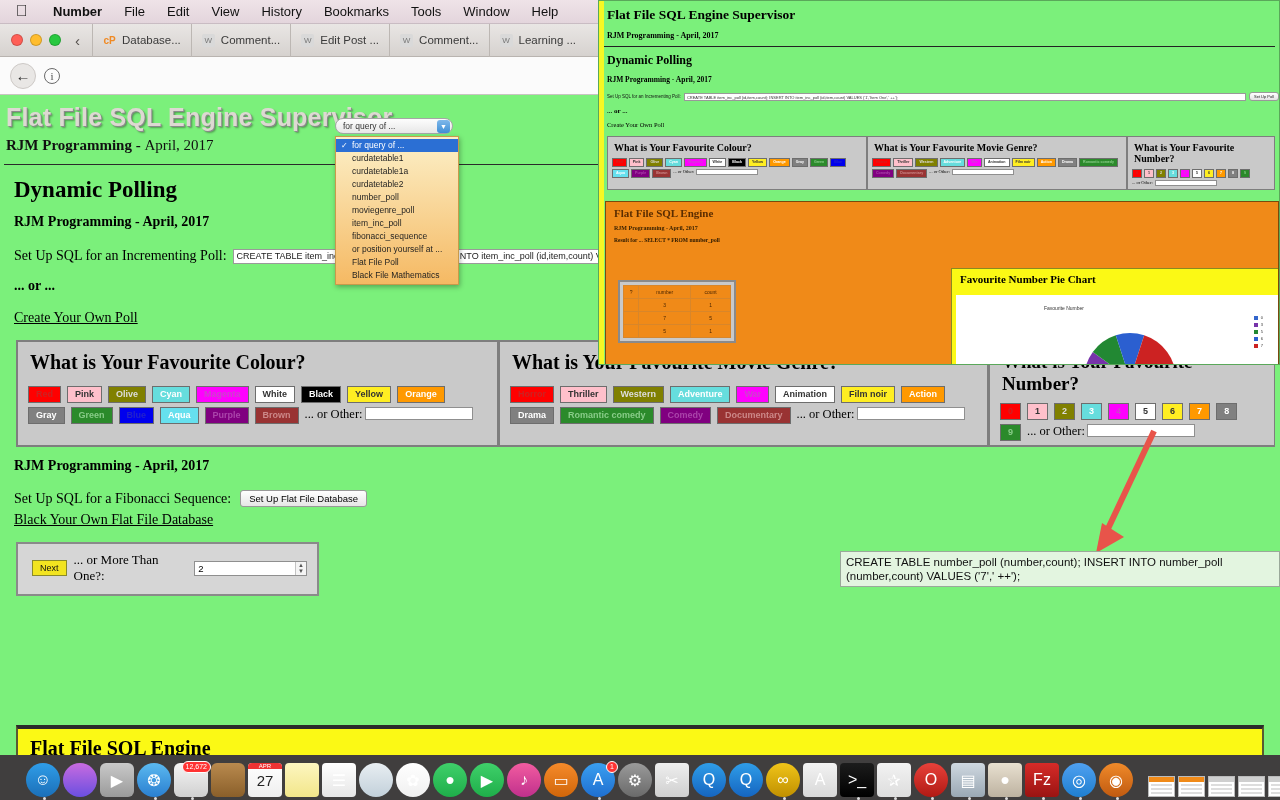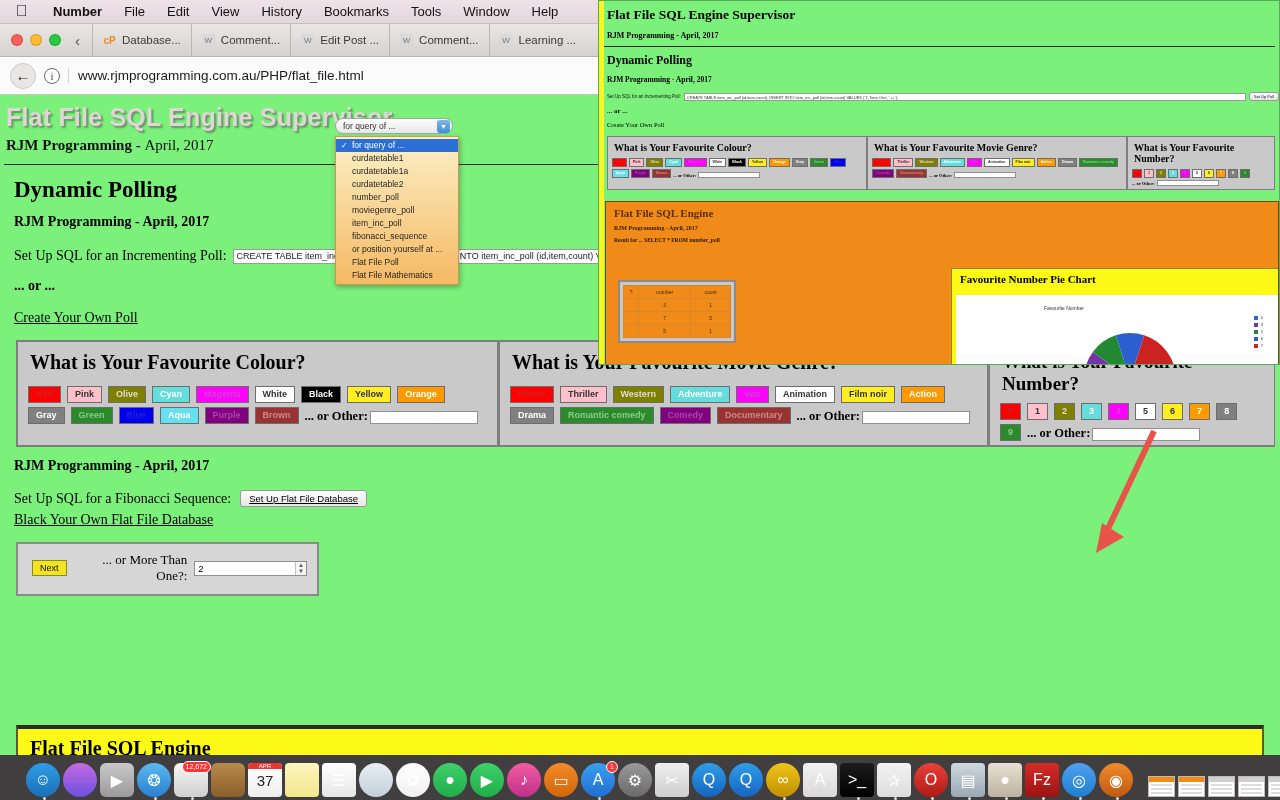--- a/index.html
+++ b/index.html
@@ -97,21 +97,21 @@
   .pollbox h3{
     font-family:"Liberation Serif", serif; font-weight:bold; color:#000;
     font-size:20px; margin:3px 0 12px 4px;
   }
   .chips{ display:flex; flex-wrap:wrap; gap:4px 6px; padding:0 2px;}
   .chip{
     font-family:"Liberation Sans", sans-serif; font-size:9px; font-weight:bold;
     padding:2px 7px; border:1px solid #6d6d6d; white-space:nowrap; line-height:11px;
     cursor:pointer;
   }
-  .otherwrap{ display:flex; align-items:flex-end; gap:2px;font-weight:bold;}
+  .otherwrap{ display:flex; align-items:flex-start; gap:2px;}
   .otherlbl{ font-family:"Liberation Serif", serif; font-size:12.5px; color:#000; white-space:nowrap;}
   .otherinput{ background:#fff; border:1px solid #8f8f8f; height:13px; width:108px;}
 
   
   #tooltip{
     position:absolute; left:840px; top:456px; width:440px;
     background:#e3f5e0; border:1px solid #9aa99a;
     font-family:"Liberation Sans", sans-serif; font-size:11.5px; color:#111;
     padding:3px 5px; line-height:14px; z-index:30;
   }
@@ -127,21 +127,21 @@
   .fibbox{
     margin:14px 0 0 16px; width:303px; background:#d6d6d6;
     border:2px solid #8a8a8a; padding:8px 10px 10px 10px;
   }
   .fibbox h4{ font-family:"Liberation Serif",serif; font-size:17px; font-weight:bold; margin:4px 0 14px 4px; color:#000;}
   .fibrow{ display:flex; align-items:center; gap:7px; padding-left:4px;}
   .nextbtn{
     background:#f2e420; border:1px solid #8a8a2a; font-family:"Liberation Sans",sans-serif;
     font-size:9px; padding:2px 7px; cursor:pointer; color:#111;
   }
-  .fiblbl{ font-family:"Liberation Serif", serif; font-size:13px; color:#000;text-align:right;}
+  .fiblbl{ font-family:"Liberation Serif", serif; font-size:13px; color:#000;}
   .spin{ display:flex; align-items:stretch; border:1px solid #8f8f8f; background:#fff; height:15px; width:118px;}
   .spin input{ border:0; outline:0; width:100%; font-size:9.5px; padding-left:3px; font-family:"Liberation Sans",sans-serif;}
   .spinbtns{ width:12px; display:flex; flex-direction:column; border-left:1px solid #c3c3c3; background:#f4f4f4;}
   .spinbtns span{ flex:1; font-size:6px; line-height:6px; text-align:center; color:#555;}
 
   
   #yellowpanel{
     position:absolute; left:16px; top:630px; width:1248px; height:90px;
     background:#fbf915; border:2px solid #5a5a30; border-top:4px solid #2b2b2b;
     overflow:hidden;
@@ -290,21 +290,20 @@
     </div>
     <div class="tab">
       <span class="favicon">W</span>
       <span>Learning ...</span>
     </div>
   </div>
 
   <div id="urlbar">
     <div class="navback">←</div>
     <div class="infoi">i</div>
-    <span id="urltext">www.rjmprogramming.com.au/PHP/flat_file.html</span>
   </div>
 
   <div id="page">
 
     <div class="pagetitle">Flat File SQL Engine Supervisor</div>
 
     <div class="subtitle">
       <span>RJM Programming - </span><span class="yr">April, 2017</span>
     </div>
 
@@ -396,21 +395,21 @@
       </div>
     </div>
 
     
     <div class="secsub">
       <span>RJM Programming - </span><span>April, 2017</span>
     </div>
 
     <div class="sqlrow" style="margin-top:16px;">
       <span class="lbl">Set Up SQL for a Fibonacci Sequence:</span>
-      <button style="margin-left:9px; font-size:9.5px; padding:2px 8px; border:1px solid #999; border-radius:3px; background:linear-gradient(to bottom,#fff,#e6e6e6); font-family:'Liberation Sans',sans-serif; cursor:pointer;text-decoration:underline;">Set Up Flat File Database</button>
+      <button style="margin-left:9px; font-size:9.5px; padding:2px 8px; border:1px solid #999; border-radius:3px; background:linear-gradient(to bottom,#fff,#e6e6e6); font-family:'Liberation Sans',sans-serif; cursor:pointer;">Set Up Flat File Database</button>
     </div>
 
     <div class="alink" style="margin-top:5px;">Black Your Own Flat File Database</div>
 
     <div class="fibbox">
       <div class="fibrow">
         <button class="nextbtn">Next</button>
         <span class="fiblbl">... or More Than One?:</span>
         <span class="spin">
           <input value="2" style="">
@@ -422,20 +421,21 @@
       </div>
     </div>
 
     
     <div id="yellowpanel">
       <h3>Flat File SQL Engine</h3>
 
     </div>
 
     
+    <div id="tooltip">CREATE TABLE number_poll (number,count); INSERT INTO number_poll (number,count) VALUES ('7',' ++');</div>
 
     
     <svg id="redarrow" viewBox="0 0 90 130">
       <line x1="74" y1="6" x2="26" y2="108" stroke="#e8544a" stroke-width="6"></line>
       <polygon points="16,128 22,98 44,112" fill="#e8544a"></polygon>
     </svg>
 
   </div>
 </div>
 
@@ -601,37 +601,37 @@
       <div class="ddi sel">for query of ...</div>
       <div class="ddi">curdatetable1</div>
       <div class="ddi">curdatetable1a</div>
       <div class="ddi">curdatetable2</div>
       <div class="ddi">number_poll</div>
       <div class="ddi">moviegenre_poll</div>
       <div class="ddi">item_inc_poll</div>
       <div class="ddi">fibonacci_sequence</div>
       <div class="ddi">or position yourself at ...</div>
       <div class="ddi">Flat File Poll</div>
-      <div class="ddi">Flat File Mathematics</div>
+      <div class="ddi">Black File Mathematics</div>
     </div>
 </div>
 
 <div id="dock">
     <div class="dicon" style="background: linear-gradient(rgb(47, 157, 232), rgb(27, 111, 184)); border-radius: 50%;">☺<span class="dotmark"></span></div>
     <div class="dicon" style="background: linear-gradient(rgb(200, 107, 224), rgb(106, 79, 224)); border-radius: 50%;"></div>
     <div class="dicon" style="background: linear-gradient(rgb(201, 201, 201), rgb(154, 154, 154)); border-radius: 6px;">▶</div>
     <div class="dicon" style="background: linear-gradient(rgb(91, 185, 240), rgb(42, 127, 208)); border-radius: 50%;">❂<span class="dotmark"></span></div>
     <div class="dicon" style="background: linear-gradient(rgb(245, 245, 245), rgb(208, 208, 208)); border-radius: 6px;">
       <span class="badge">12,672</span>
       <span class="dotmark"></span>
     </div>
     <div class="dicon" style="background: linear-gradient(rgb(185, 138, 78), rgb(138, 95, 42)); border-radius: 6px;"></div>
     <div class="dicon" style="background: linear-gradient(rgb(255, 255, 255), rgb(238, 238, 238)); border-radius: 4px;">
       <div style="width: 100%; text-align: center; font-size: 6px; background: rgb(238, 51, 51); color: rgb(255, 255, 255); position: absolute; top: 0px; left: 0px; border-radius: 4px 4px 0px 0px;">APR</div>
-      <div style="position: absolute; top: 9px; left: 0px; width: 100%; text-align: center; font-size: 15px; color: rgb(34, 34, 34); font-family: &quot;Liberation Sans&quot;, sans-serif;">37</div>
+      <div style="position: absolute; top: 9px; left: 0px; width: 100%; text-align: center; font-size: 15px; color: rgb(34, 34, 34); font-family: &quot;Liberation Sans&quot;, sans-serif;">27</div>
     </div>
     <div class="dicon" style="background: linear-gradient(rgb(253, 246, 192), rgb(242, 230, 138)); border-radius: 4px;"></div>
     <div class="dicon" style="background: linear-gradient(rgb(255, 255, 255), rgb(230, 230, 230)); border-radius: 4px;">☰</div>
     <div class="dicon" style="background: linear-gradient(rgb(232, 238, 242), rgb(194, 208, 218)); border-radius: 50%;"></div>
     <div class="dicon" style="background: linear-gradient(rgb(255, 255, 255), rgb(240, 240, 240)); border-radius: 50%;">✿</div>
     <div class="dicon" style="background: linear-gradient(rgb(63, 208, 106), rgb(31, 174, 74)); border-radius: 50%;">●</div>
     <div class="dicon" style="background: linear-gradient(rgb(63, 208, 106), rgb(31, 174, 74)); border-radius: 50%;">▶</div>
     <div class="dicon" style="background: linear-gradient(rgb(242, 92, 160), rgb(192, 48, 140)); border-radius: 50%;">♪</div>
     <div class="dicon" style="background: linear-gradient(rgb(245, 138, 42), rgb(209, 102, 10)); border-radius: 50%;">▭</div>
     <div class="dicon" style="background: linear-gradient(rgb(58, 159, 240), rgb(31, 111, 208)); border-radius: 50%;">A<span class="badge">1</span><span class="dotmark"></span></div>

